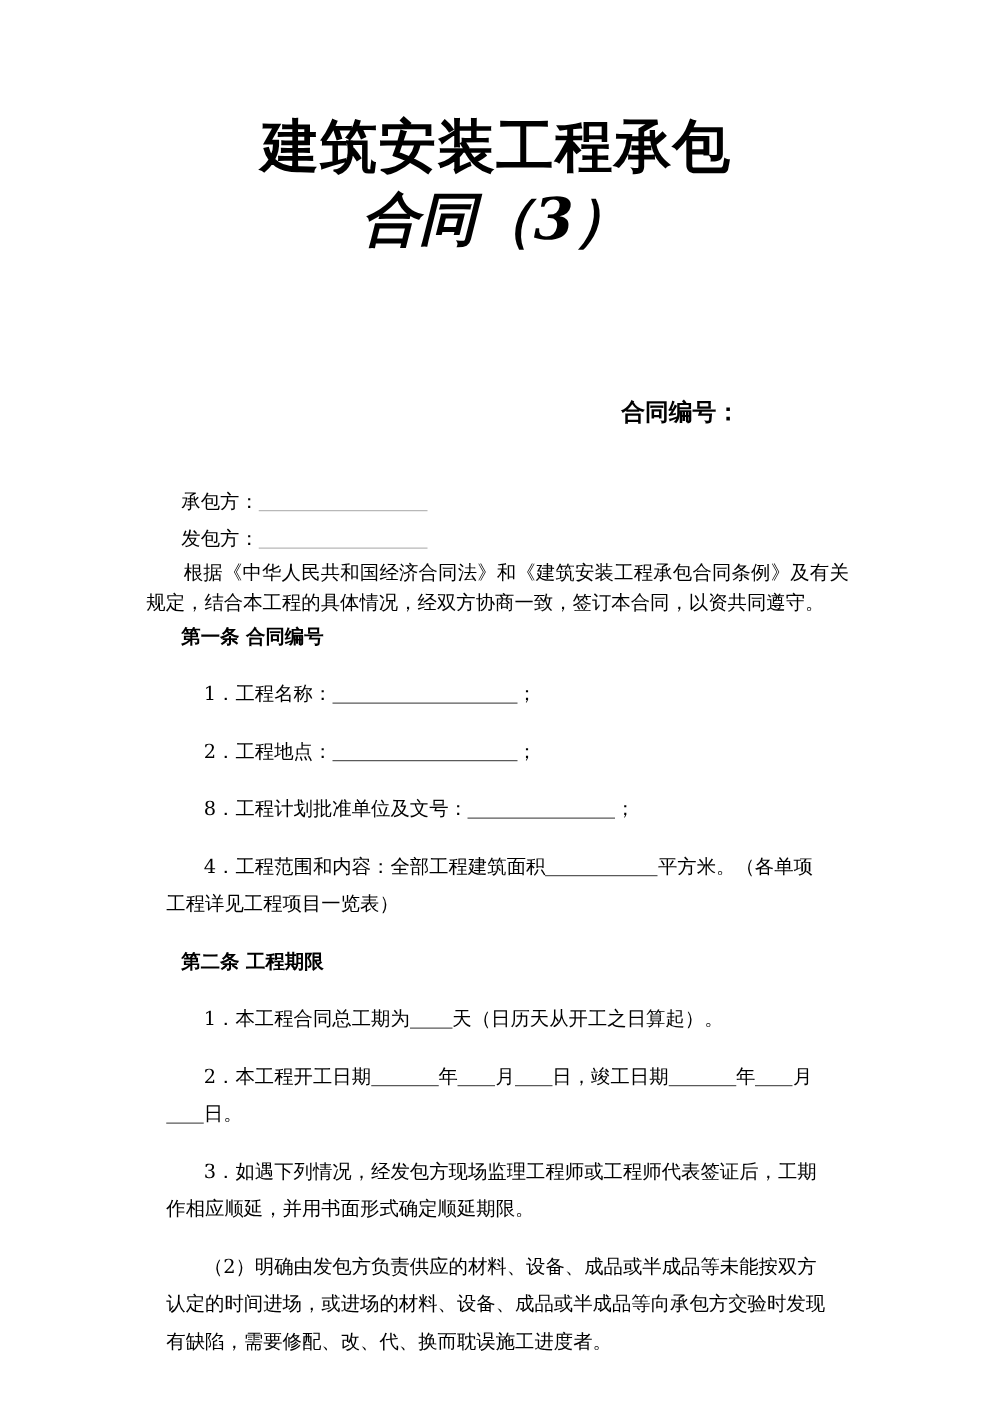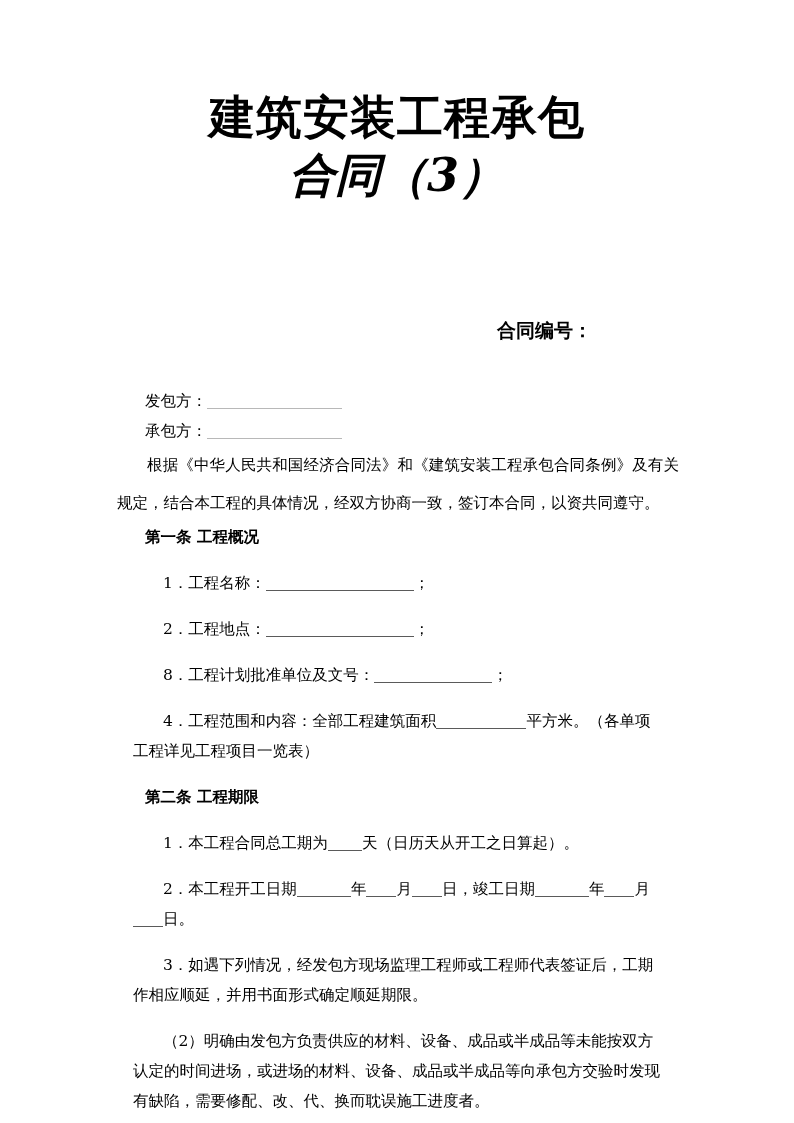--- a/index.html
+++ b/index.html
@@ -59,21 +59,21 @@
   
   .body-area {
     position: absolute;
     top: 386px;
     left: 117px;
     width: 562px;
   }
 
   .para {
     font-size: 15.5px;
-    line-height: 38px;
+    line-height: 24px;
     margin: 0;
     text-align: justify;
     text-justify: inter-ideograph;
     text-indent: 30px;
   }
 
   .party-line {
     font-size: 15.5px;
     line-height: 30px;
     margin: 0;
@@ -126,30 +126,30 @@
   <div class="title-block">
     <div class="title-line">建筑安装工程承包</div>
     <div class="title-line title-line-2">合同（3）</div>
   </div>
 
   <div class="contract-no">合同编号：</div>
 
   <div class="body-area">
 
     <p class="party-line">
-      <span>发包方：</span><span class="rule r-party"></span>
+      <span>承包方：</span><span class="rule r-party"></span>
     </p>
 
     <p class="party-line">
-      <span>承包方：</span><span class="rule r-party"></span>
+      <span>发包方：</span><span class="rule r-party"></span>
     </p>
 
     <p class="para">根据《中华人民共和国经济合同法》和《建筑安装工程承包合同条例》及有关规定，结合本工程的具体情况，经双方协商一致，签订本合同，以资共同遵守。</p>
 
-    <p class="heading">第一条  工程概况</p>
+    <p class="heading">第一条  合同编号</p>
 
     <p class="item">
       <span>1．工程名称：</span><span class="rule rule-dark r-name"></span><span>；</span>
     </p>
 
     <p class="item">
       <span>2．工程地点：</span><span class="rule rule-dark r-place"></span><span>；</span>
     </p>
 
     <p class="item">

